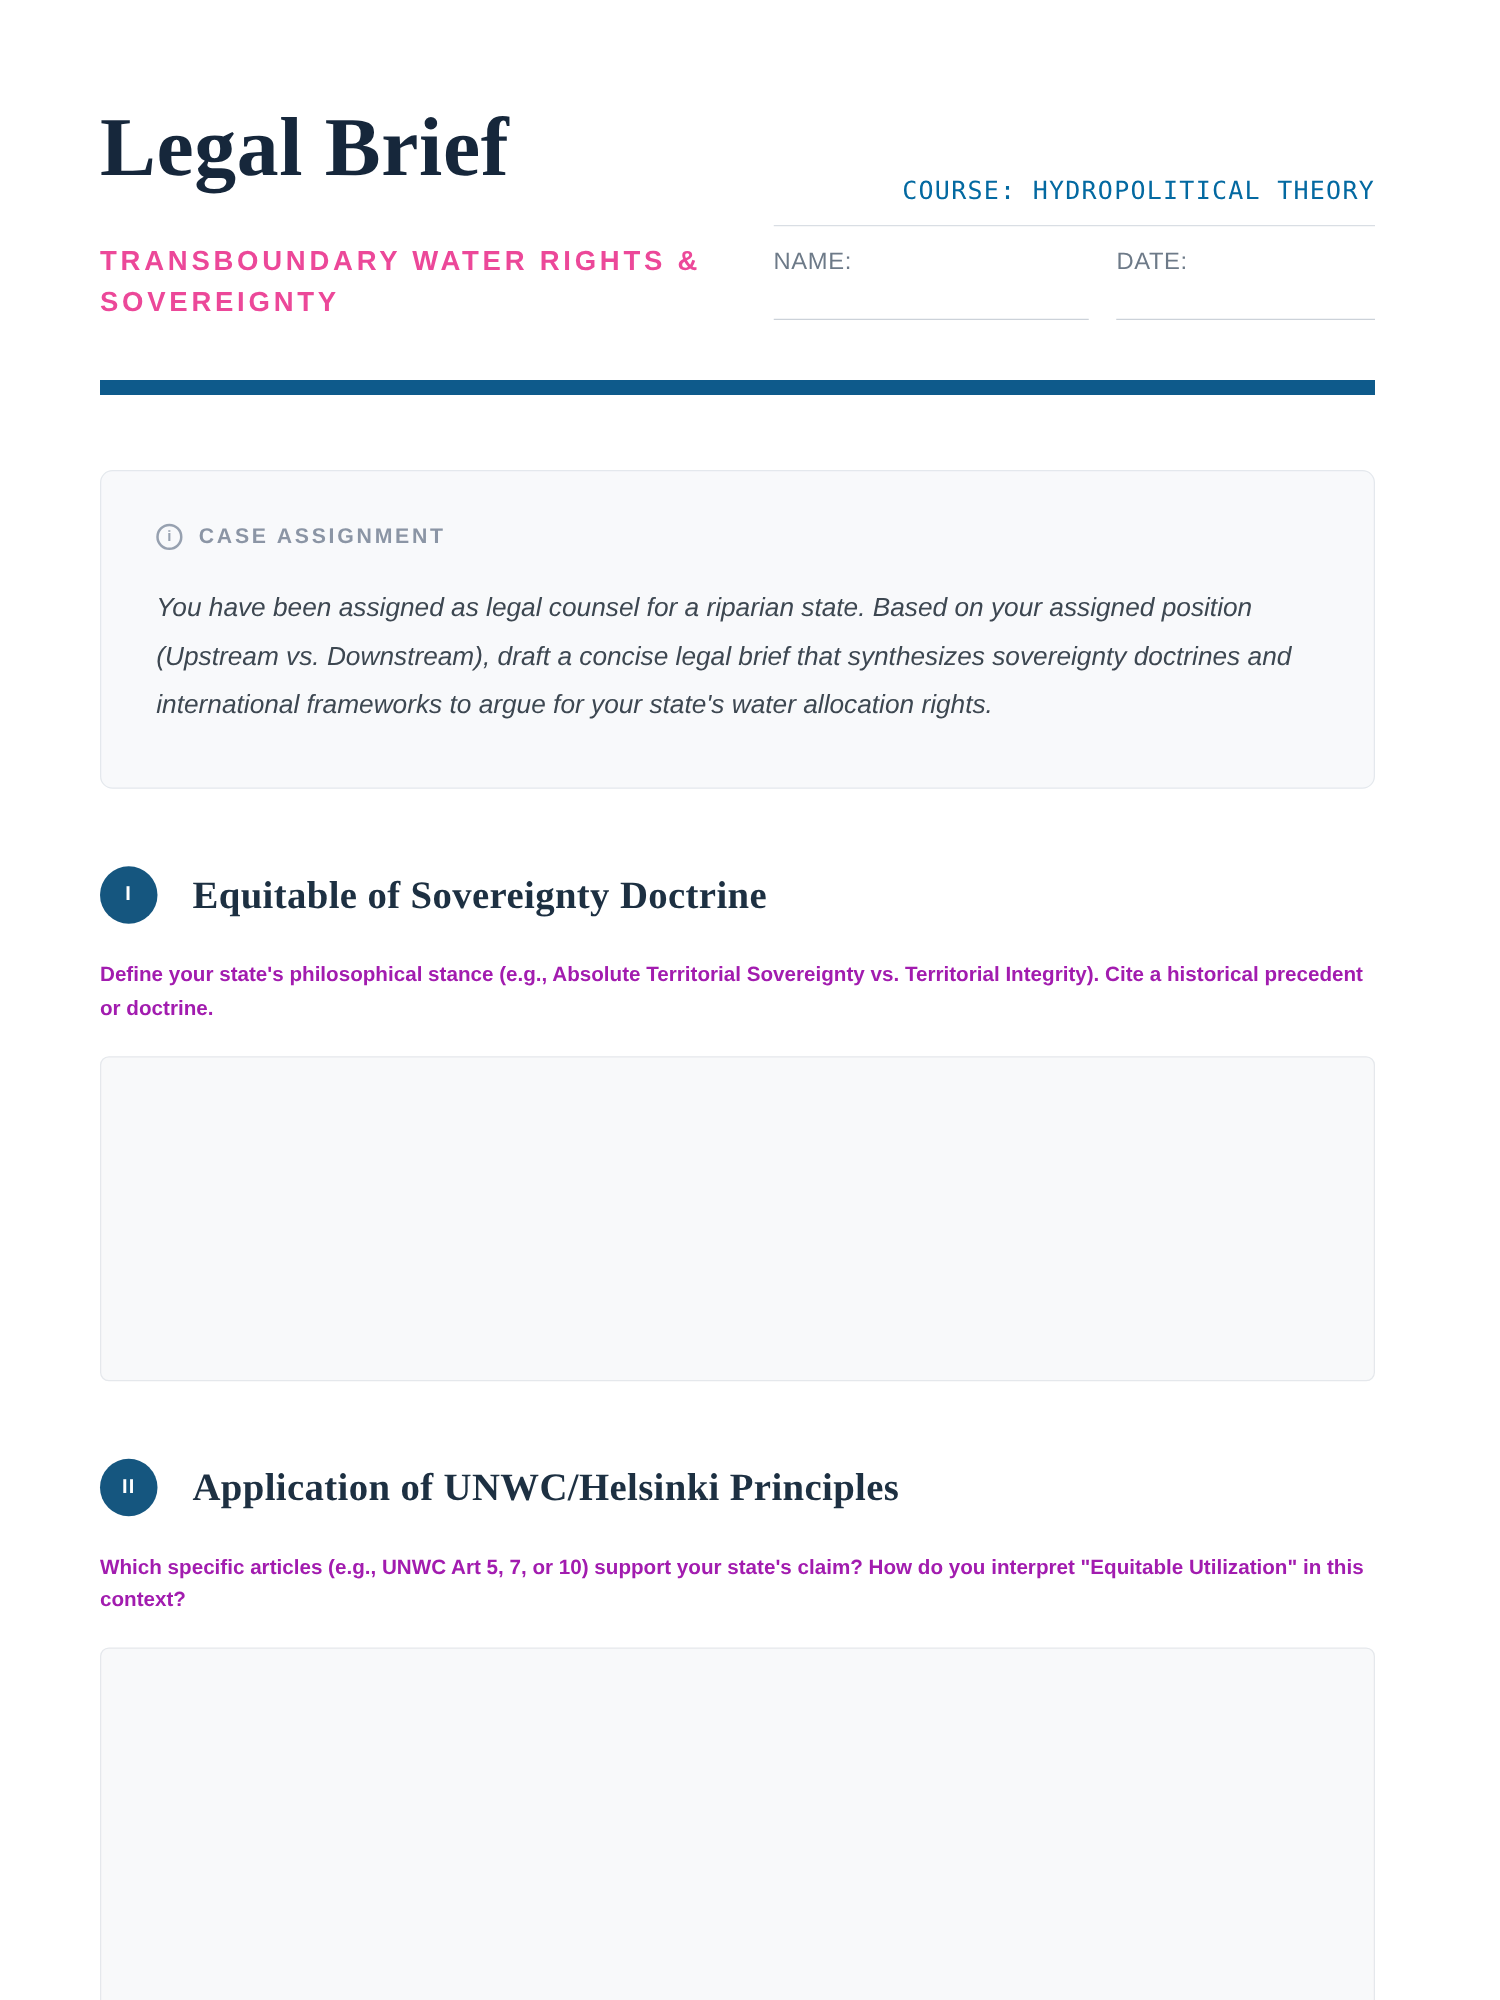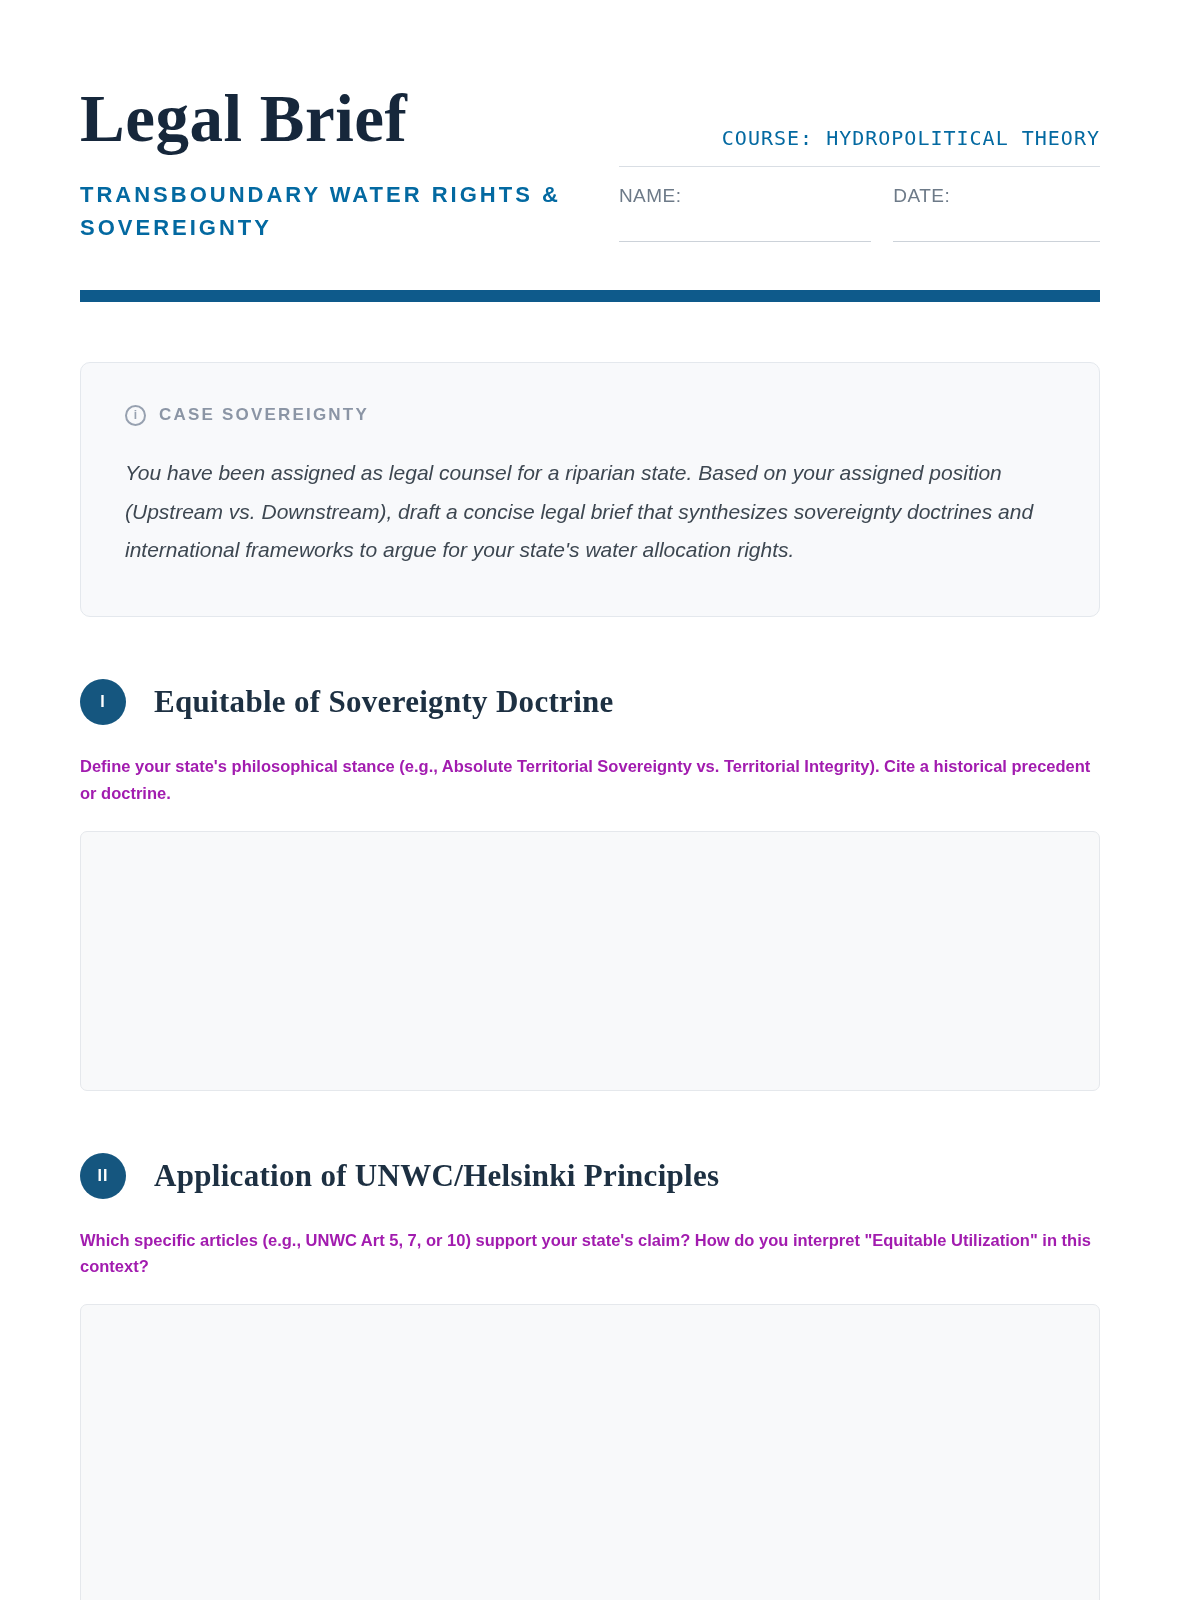--- a/index.html
+++ b/index.html
@@ -25,24 +25,24 @@
   .header-left { width: 560px; }
   .doc-title {
     font-family: "Liberation Serif", "DejaVu Serif", serif;
     font-weight: 600;
     color: #16273b;
     font-size: 67px;
     line-height: 1.22;
     letter-spacing: 0.5px;
   }
   .doc-subtitle {
-    margin-top: 18px;
+    margin-top: 32px;
     font-size: 22px;
     font-weight: bold;
-    color: #0369a1;
+    color: #ec4899;
     letter-spacing: 3px;
     line-height: 1.5;
     max-width: 580px;
   }
   .header-right {
     width: 500px;
     padding-bottom: 2px;
   }
   .course-line {
     font-family: "DejaVu Sans Mono", "Liberation Mono", monospace;
@@ -192,21 +192,21 @@
         </div>
       </div>
     </div>
   </div>
 
   <div class="divider-bar"></div>
 
   <div class="callout">
     <div class="callout-header">
       <span class="info-icon">i</span>
-      <span class="callout-title">CASE SOVEREIGNTY</span>
+      <span class="callout-title">CASE ASSIGNMENT</span>
     </div>
     <p class="callout-body">You have been assigned as legal counsel for a riparian state. Based on your assigned position (Upstream vs. Downstream), draft a concise legal brief that synthesizes sovereignty doctrines and international frameworks to argue for your state's water allocation rights.</p>
   </div>
 
   <div class="section">
     <div class="section-header">
       <div class="numeral-badge">I</div>
       <h2 class="section-title">Equitable of Sovereignty Doctrine</h2>
     </div>
     <div class="section-prompt">Define your state's philosophical stance (e.g., Absolute Territorial Sovereignty vs. Territorial Integrity). Cite a historical precedent or doctrine.</div>

